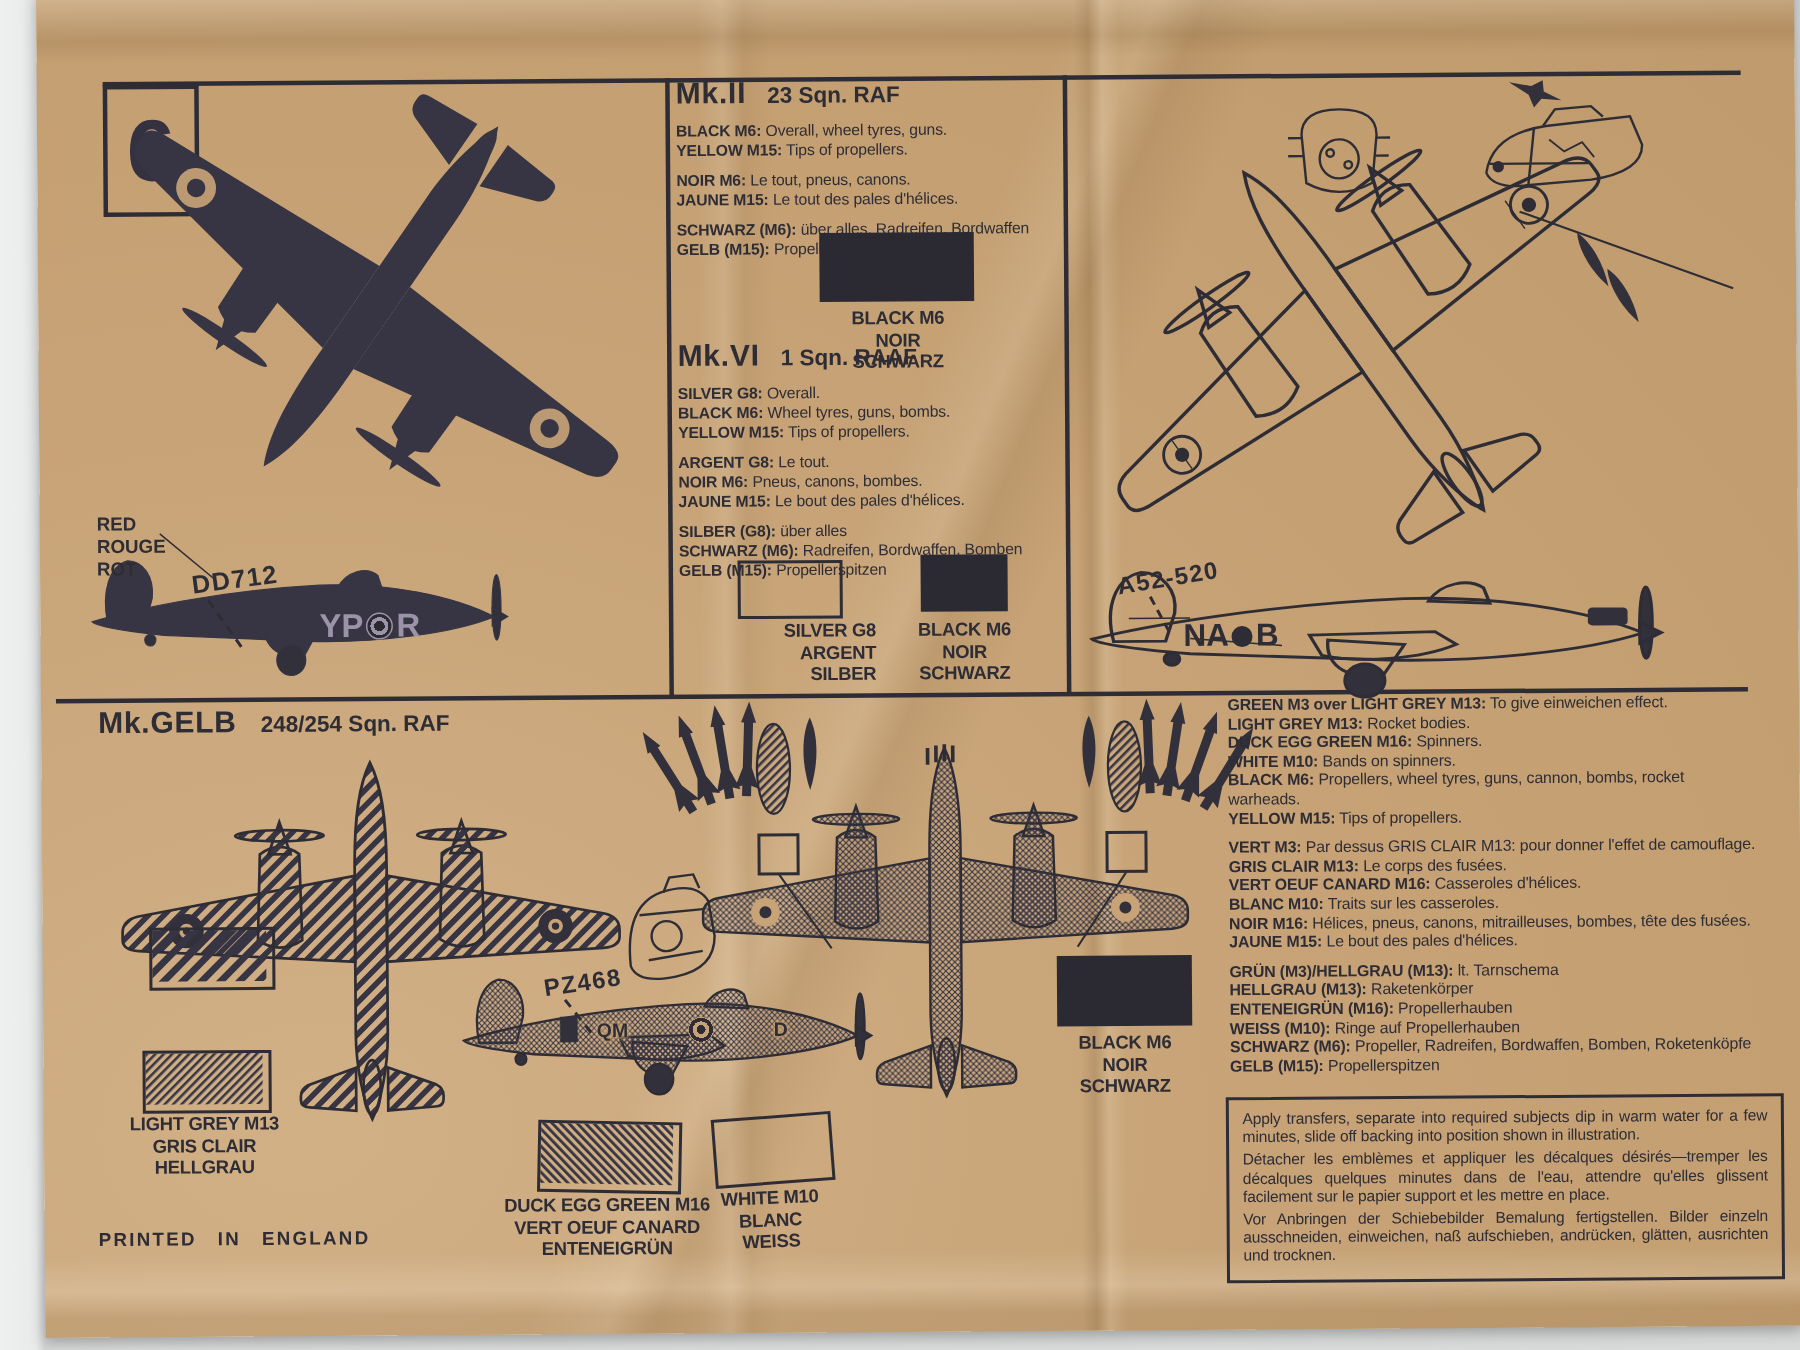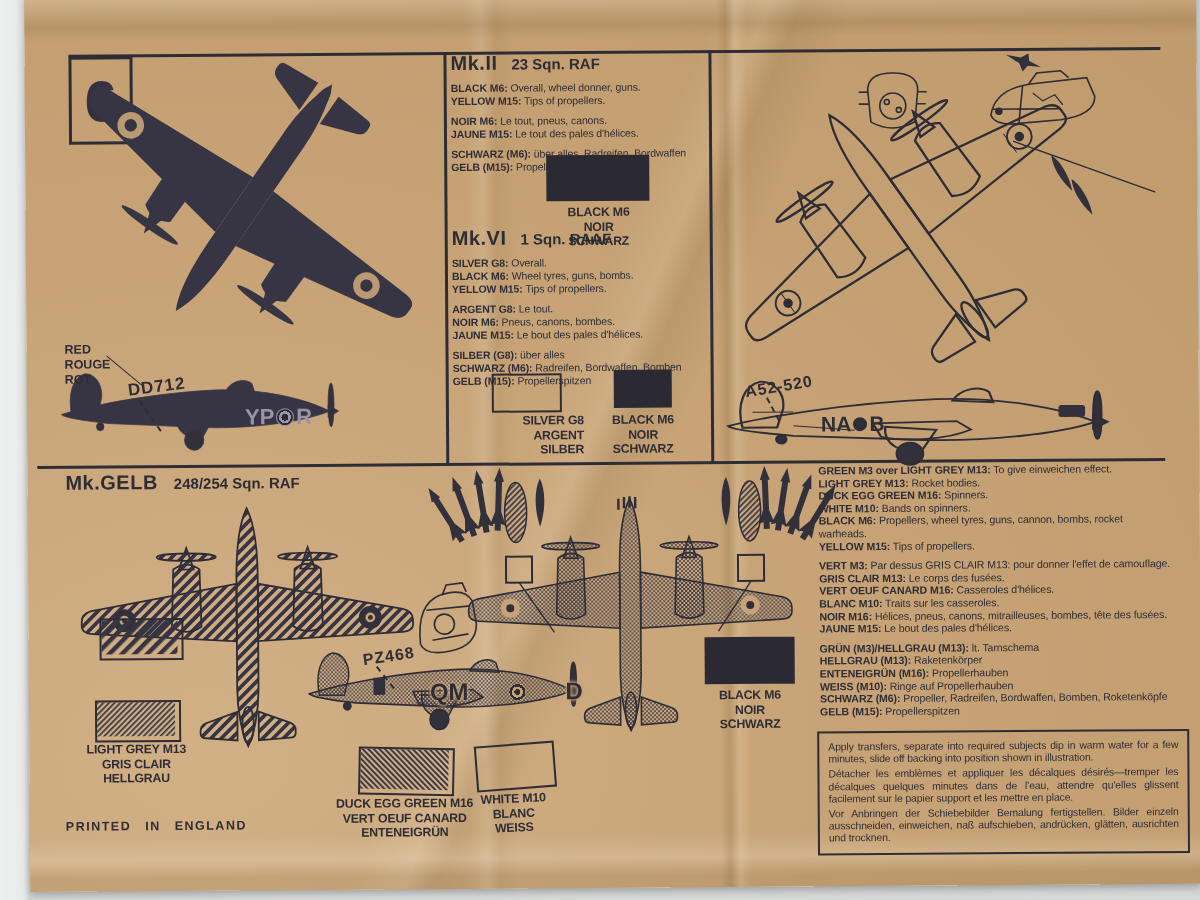--- a/index.html
+++ b/index.html
@@ -25,21 +25,21 @@
   .mk-sqn{font-weight:700;font-size:15px;}
   .tblock{margin-top:7px;}
   .ln{font-size:10.5px;line-height:13px;letter-spacing:-.1px;}
   .ln b{font-weight:700;}
   .col-mk18 .ln{font-size:10.6px;line-height:12.6px;}
   .sw{position:absolute;}
   .sw.dark{background:#2b2a33;}
   .sw.outline{border:2.5px solid #2e2d35;}
   .sw-label{position:absolute;text-align:center;font-weight:700;font-size:12.3px;line-height:14.5px;letter-spacing:-.2px;}
   .serial{position:absolute;font-weight:700;letter-spacing:1px;white-space:nowrap;}
-  .code{position:absolute;display:flex;align-items:center;gap:2px;font-weight:700;white-space:nowrap;margin-left:32px;}
+  .code{position:absolute;display:flex;align-items:center;gap:2px;font-weight:700;white-space:nowrap;}
   .leader{position:absolute;border-top:2px dashed #2e2d35;transform-origin:left center;}
   .leader.solid{border-top-style:solid;border-top-width:1.5px;}
   .transfer-box{position:absolute;border:2.5px solid #2e2d35;padding:5px 9px;}
   .transfer-box p{margin:3px 0;font-size:10.4px;line-height:12.2px;text-align:justify;letter-spacing:-.1px;}
   .note{position:absolute;font-weight:700;font-size:12.5px;line-height:15px;}
   .footer{position:absolute;font-weight:700;font-size:12.5px;letter-spacing:1.5px;word-spacing:9px;}
   .rb{display:inline-block;border-radius:50%;}
   svg{position:absolute;overflow:visible;}
 </style>
 </head>
@@ -137,21 +137,21 @@
         <span class="rb" style="width:16px;height:16px;background:radial-gradient(circle,#2b2a33 0 3.5px,#9b93a8 3.5px 6px,#2b2a33 6px);border:1.5px solid #9b93a8;"></span>
         <span>R</span>
   </div>
 
   <div class="abs" style="left:450px;top:55px;width:262px;">
     <div class="mk-head">
       <span class="mk-title">Mk.II</span>
       <span class="mk-sqn">23 Sqn. RAF</span>
     </div>
     <div class="tblock">
-          <div class="ln"><b>BLACK M6:</b> <span>Overall, wheel donner, guns.</span></div>
+          <div class="ln"><b>BLACK M6:</b> <span>Overall, wheel tyres, guns.</span></div>
           <div class="ln"><b>YELLOW M15:</b> <span>Tips of propellers.</span></div>
         </div>
     <div class="tblock">
           <div class="ln"><b>NOIR M6:</b> <span>Le tout, pneus, canons.</span></div>
           <div class="ln"><b>JAUNE M15:</b> <span>Le tout des pales d'hélices.</span></div>
         </div>
     <div class="tblock">
           <div class="ln"><b>SCHWARZ (M6):</b> <span>über alles, Radreifen, Bordwaffen</span></div>
           <div class="ln"><b>GELB (M15):</b> <span>Propellerspitzen</span></div>
         </div>
@@ -305,21 +305,21 @@
   </svg>
 
   <svg style="left:298px;top:645px;" width="285" height="95" viewBox="0 0 285 95">
     <g transform="translate(2,4) scale(0.73,0.78)">
       <use href="#mq-side" fill="url(#pat-cross)" stroke="#2e2d35" stroke-width="2"></use>
       <rect x="94" y="40" width="16" height="22" fill="#32303b"></rect>
     </g>
   </svg>
   <div class="serial" style="left:358px;top:650px;font-size:16px;transform:rotate(-8deg);">PZ468</div>
   <div class="leader" style="left:372px;top:668px;width:28px;transform:rotate(52deg);"></div>
-  <div class="code" style="left:393px;top:681px;font-size:24px;color:#2e2d35;text-shadow:0 0 3px #c7a377,0 0 3px #c7a377,0 0 5px #c7a377;gap:40px;">
+  <div class="code" style="left:393px;top:681px;font-size:13px;color:#2e2d35;text-shadow:0 0 3px #c7a377,0 0 3px #c7a377,0 0 5px #c7a377;gap:40px;">
     <span>QM</span>
         <span class="rb" style="width:17px;height:17px;background:radial-gradient(circle,#2e2d35 0 3px,#c7a377 3px 5.5px,#2e2d35 5.5px 8px,#c7a377 8px);"></span>
         <span>D</span>
   </div>
 
   <div class="sw" style="left:95px;top:619px;width:80px;height:38px;border:2px solid #2e2d35;"><svg width="76" height="34" style="position:static;">
           <rect width="76" height="34" fill="url(#pat-stripes)"></rect>
         </svg></div>
 
   <div class="sw" style="left:90px;top:701px;width:82px;height:38px;border:2px solid #2e2d35;"><svg width="78" height="34" style="position:static;">

